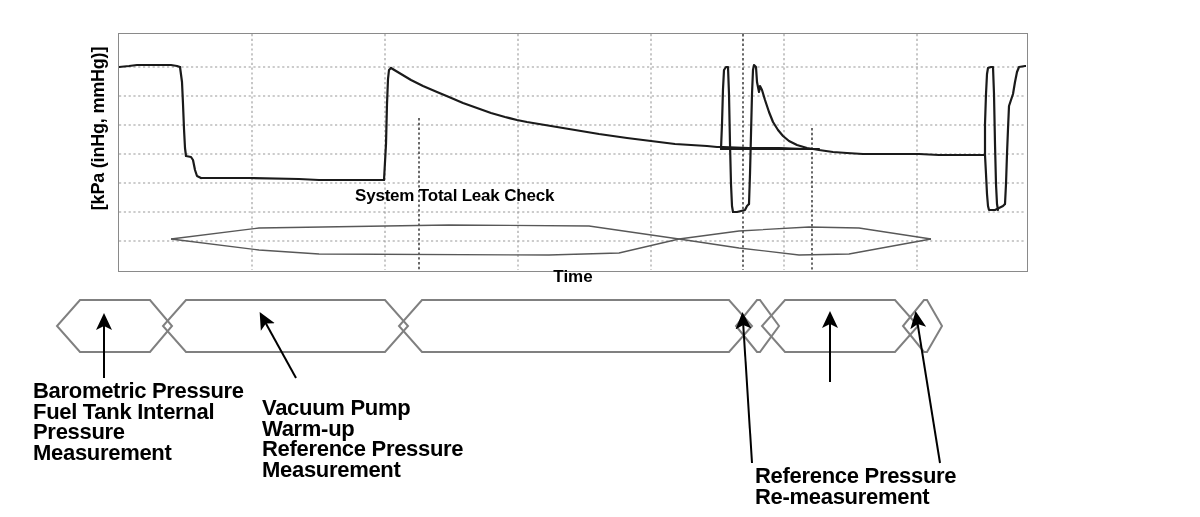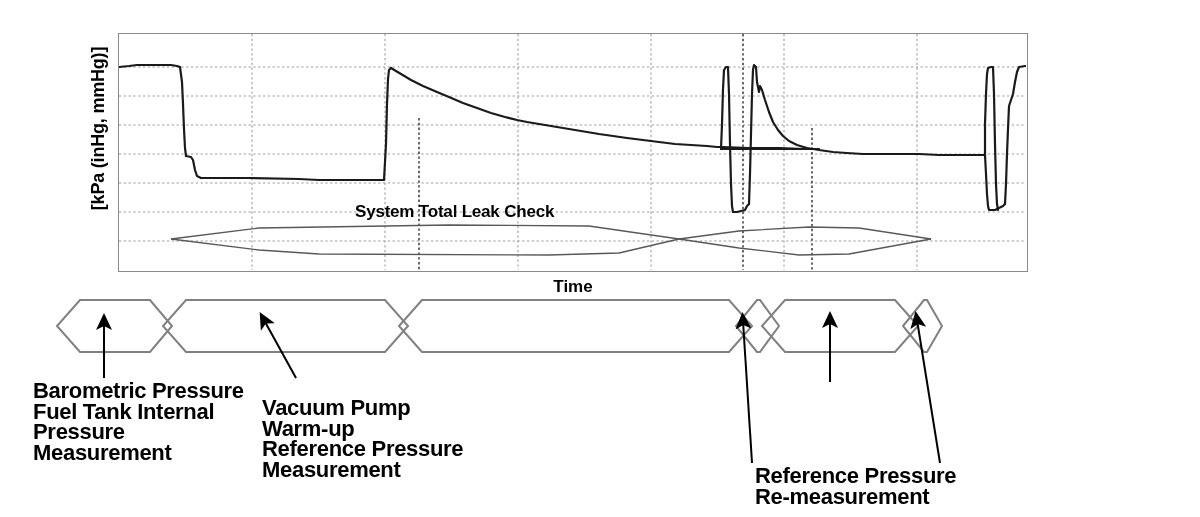--- a/index.html
+++ b/index.html
@@ -13,24 +13,24 @@
           font-size:18px;font-weight:bold;letter-spacing:-0.2px;
           white-space:nowrap;}
 
   
   .chart{position:absolute;left:118px;top:33px;width:910px;height:239px;
          border:1.5px solid #8a8a8a;background:#fff;box-sizing:border-box;}
   .chart svg{position:absolute;left:0;top:0;}
 
   .plot-label{position:absolute;font-size:17px;font-weight:bold;
               white-space:nowrap;letter-spacing:-0.2px;}
-  #lbl-system{left:236px;top:168px;}
+  #lbl-system{left:236px;top:152px;}
   #lbl-canister{left:622px;top:160px;}
 
-  .xlabel{position:absolute;left:118px;top:277px;width:910px;text-align:center;
+  .xlabel{position:absolute;left:118px;top:267px;width:910px;text-align:center;
           font-size:17px;font-weight:bold;}
 
   
   .flow{position:absolute;left:0;top:295px;width:1200px;height:62px;}
 
   
   .callout{position:absolute;font-size:22px;font-weight:bold;
            line-height:20.5px;white-space:pre-line;letter-spacing:-0.3px;}
   #co-barometric{left:33px;top:381px;}
   #co-vacuum{left:262px;top:381px;margin-top:17px;}

